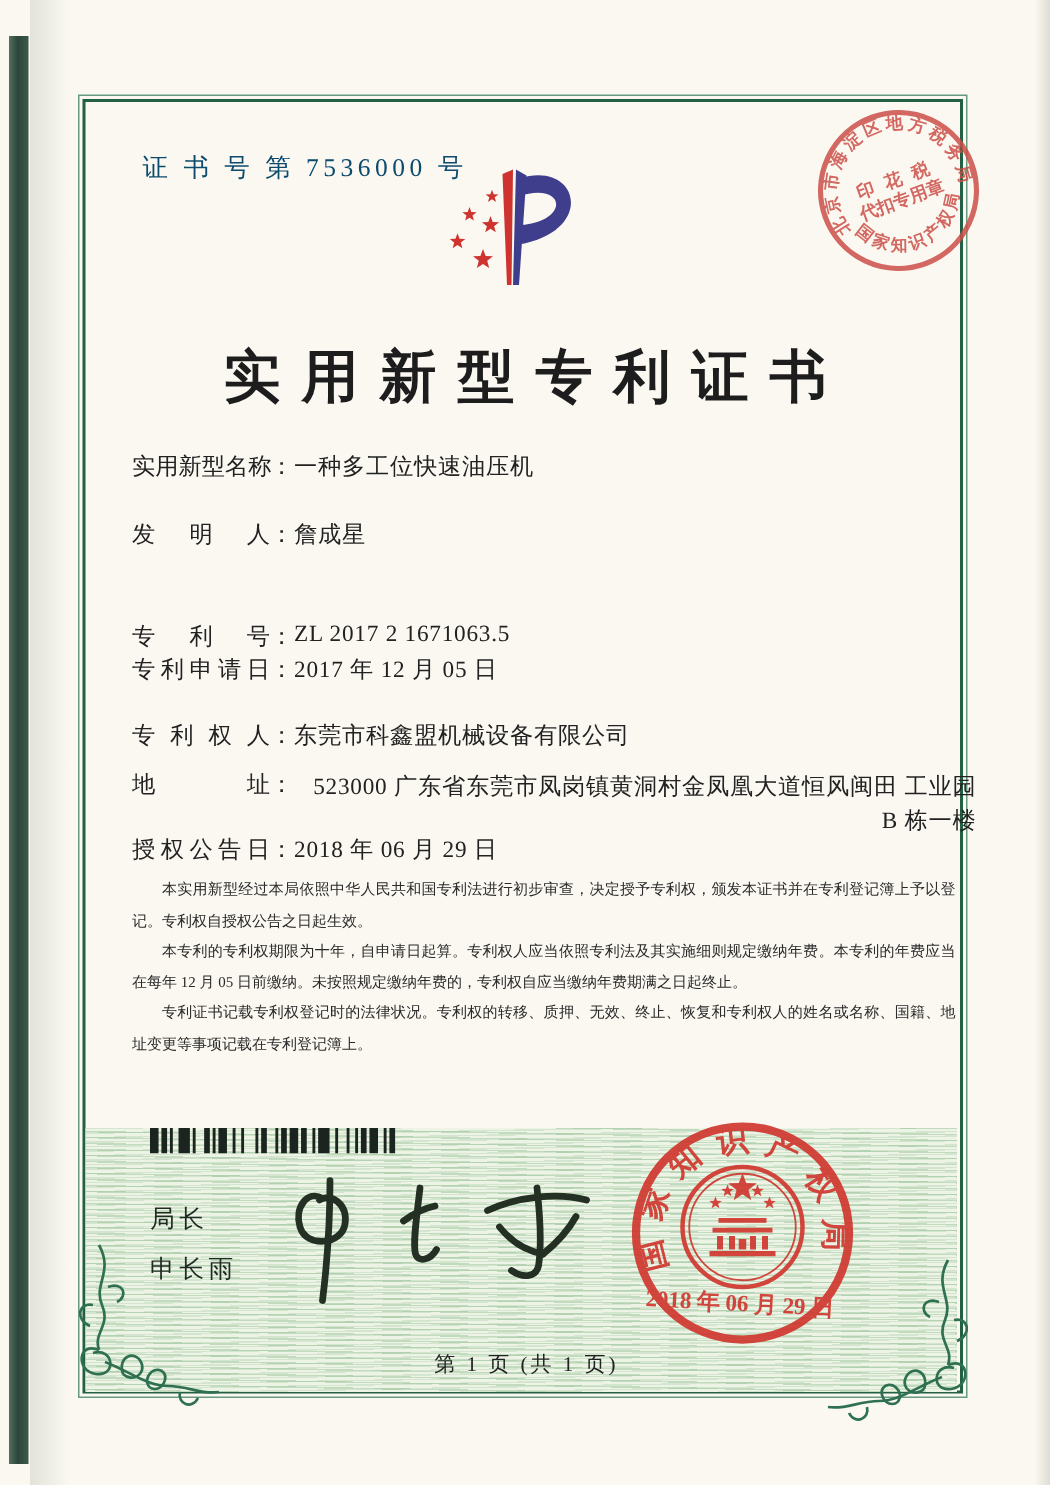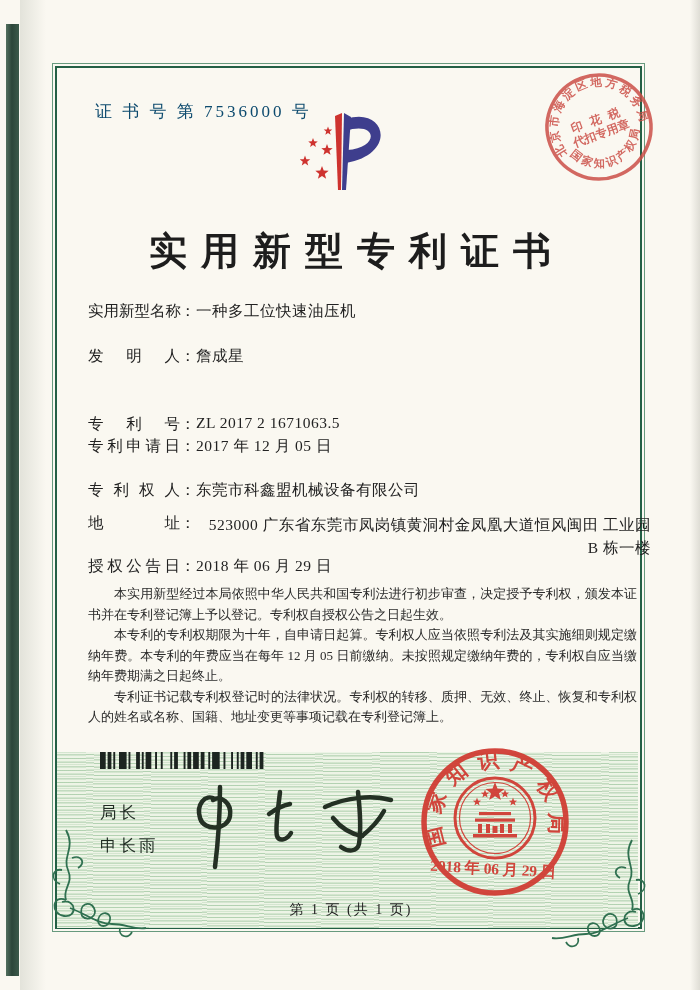--- a/index.html
+++ b/index.html
@@ -22,21 +22,21 @@
   .logo{position:absolute;left:300px;top:110px;}
   .title{position:absolute;left:0;top:206px;width:100%;text-align:center;
     font-size:38px;font-weight:600;color:#1d1d1d;letter-spacing:14px;text-indent:14px;margin-top:20px;}
   .fields{position:absolute;left:88px;top:0;width:560px;font-size:15.5px;color:#222;}
   .frow{position:absolute;left:0;white-space:nowrap;}
   .flabel{display:inline-block;width:92px;text-align:justify;text-align-last:justify;vertical-align:top;}
   .fcolon{display:inline-block;width:16px;vertical-align:top;}
   .fvalue{display:inline-block;vertical-align:top;letter-spacing:.5px;text-align:right;}
   .fvalue.wrap{white-space:normal;width:455px;line-height:23px;letter-spacing:.5px;}
   .grant-right{position:absolute;left:297px;top:0;white-space:nowrap;}
-  .paras{position:absolute;left:88px;top:584px;width:549px;font-size:13px;line-height:20.5px;
+  .paras{position:absolute;left:88px;top:584px;width:549px;font-size:10px;line-height:20.5px;
     color:#2a2a2a;text-align:justify;}
   .paras p{margin:0;text-indent:2em;}
   .barcode{position:absolute;left:100px;top:752px;}
   .signer{position:absolute;left:100px;top:796px;font-size:16.5px;letter-spacing:3px;color:#1f2a22;line-height:33px;}
   .signer div{white-space:nowrap;}
   .sig-script{position:absolute;left:175px;top:783px;}
   .seal{position:absolute;left:413px;top:740px;opacity:.92;}
   .taxstamp{position:absolute;left:540px;top:68px;opacity:.85;}
   .flourish{position:absolute;}
   .flourish.bl{left:42px;top:828px;}

